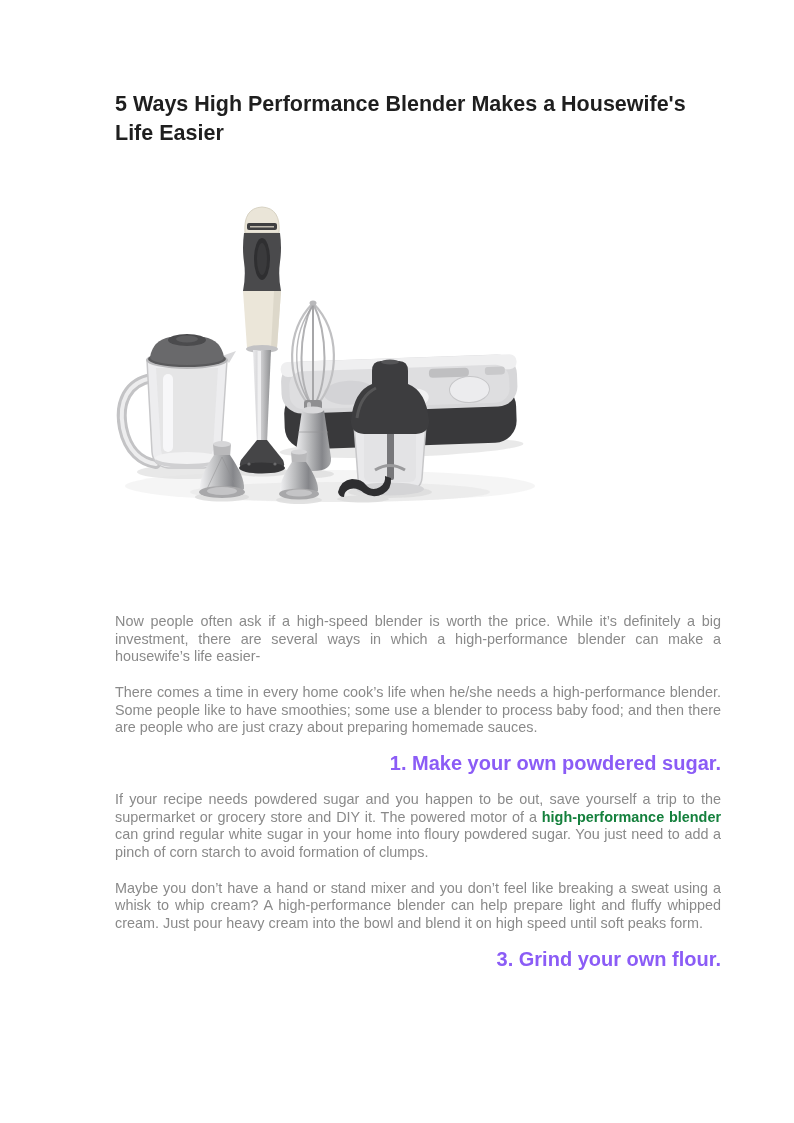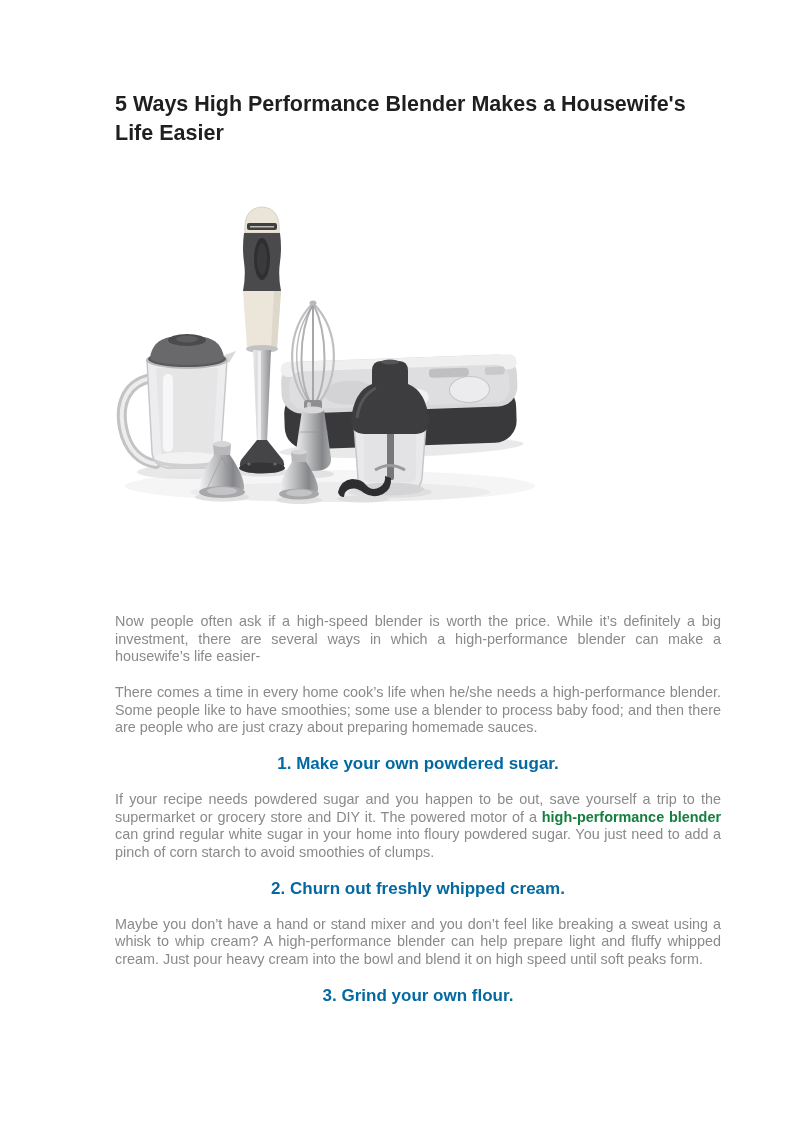--- a/index.html
+++ b/index.html
@@ -17,22 +17,22 @@
     position:absolute; left:115px; top:197px; width:420px; height:310px; margin:0;
   }
   .hero svg { display:block; width:420px; height:310px; }
   .content {
     position:absolute; left:115px; top:613px; width:606px;
     font-size:14.4px; line-height:17.5px; color:#8a8a8a;
     text-align:justify;
   }
   .content p { margin:0 0 18.5px 0; }
   .content h2 {
-    margin:0 0 18.5px 0; font-size:17px; line-height:17.5px;
-    font-weight:bold; color:#0369a1; text-align:center;
+    margin:0 0 18.5px 0; font-size:20px; line-height:17.5px;
+    font-weight:bold; color:#8b5cf6; text-align:right;
   }
   .content strong { font-weight:bold; color:#15803d; }
 </style>
 </head>
 <body>
 
 <div class="page">
 
   <h1 class="title">5 Ways High Performance Blender Makes a Housewife's Life Easier</h1>
 
@@ -158,21 +158,20 @@
         <path d="M338,492 Q341,480 352,479 Q362,479 366,485 Q372,492 380,487 Q386,483 385,476 L391,478 Q392,489 383,494 Q373,499 364,493 Q357,487 350,489 Q344,491 344,497 Q339,497 338,492 Z" fill="#2e2e30"></path>
       </g>
     </svg>
   </figure>
 
   <div class="content">
     <p>Now people often ask if a high-speed blender is worth the price. While it’s definitely a big investment, there are several ways in which a high-performance blender can make a housewife’s life easier-</p>
     <p>There comes a time in every home cook’s life when he/she needs a high-performance blender. Some people like to have smoothies; some use a blender to process baby food; and then there are people who are just crazy about preparing homemade sauces.</p>
 
     <h2>1. Make your own powdered sugar.</h2>
-    <p><span>If your recipe needs powdered sugar and you happen to be out, save yourself a trip to the supermarket or grocery store and DIY it. The powered motor of a </span><strong>high-performance blender</strong><span> can grind regular white sugar in your home into floury powdered sugar. You just need to add a pinch of corn starch to avoid smoothies of clumps.</span></p>
+    <p><span>If your recipe needs powdered sugar and you happen to be out, save yourself a trip to the supermarket or grocery store and DIY it. The powered motor of a </span><strong>high-performance blender</strong><span> can grind regular white sugar in your home into floury powdered sugar. You just need to add a pinch of corn starch to avoid formation of clumps.</span></p>
 
-    <h2>2. Churn out freshly whipped cream.</h2>
     <p>Maybe you don’t have a hand or stand mixer and you don’t feel like breaking a sweat using a whisk to whip cream? A high-performance blender can help prepare light and fluffy whipped cream. Just pour heavy cream into the bowl and blend it on high speed until soft peaks form.</p>
 
     <h2>3. Grind your own flour.</h2>
   </div>
 
 </div>
 
 </body></html>

